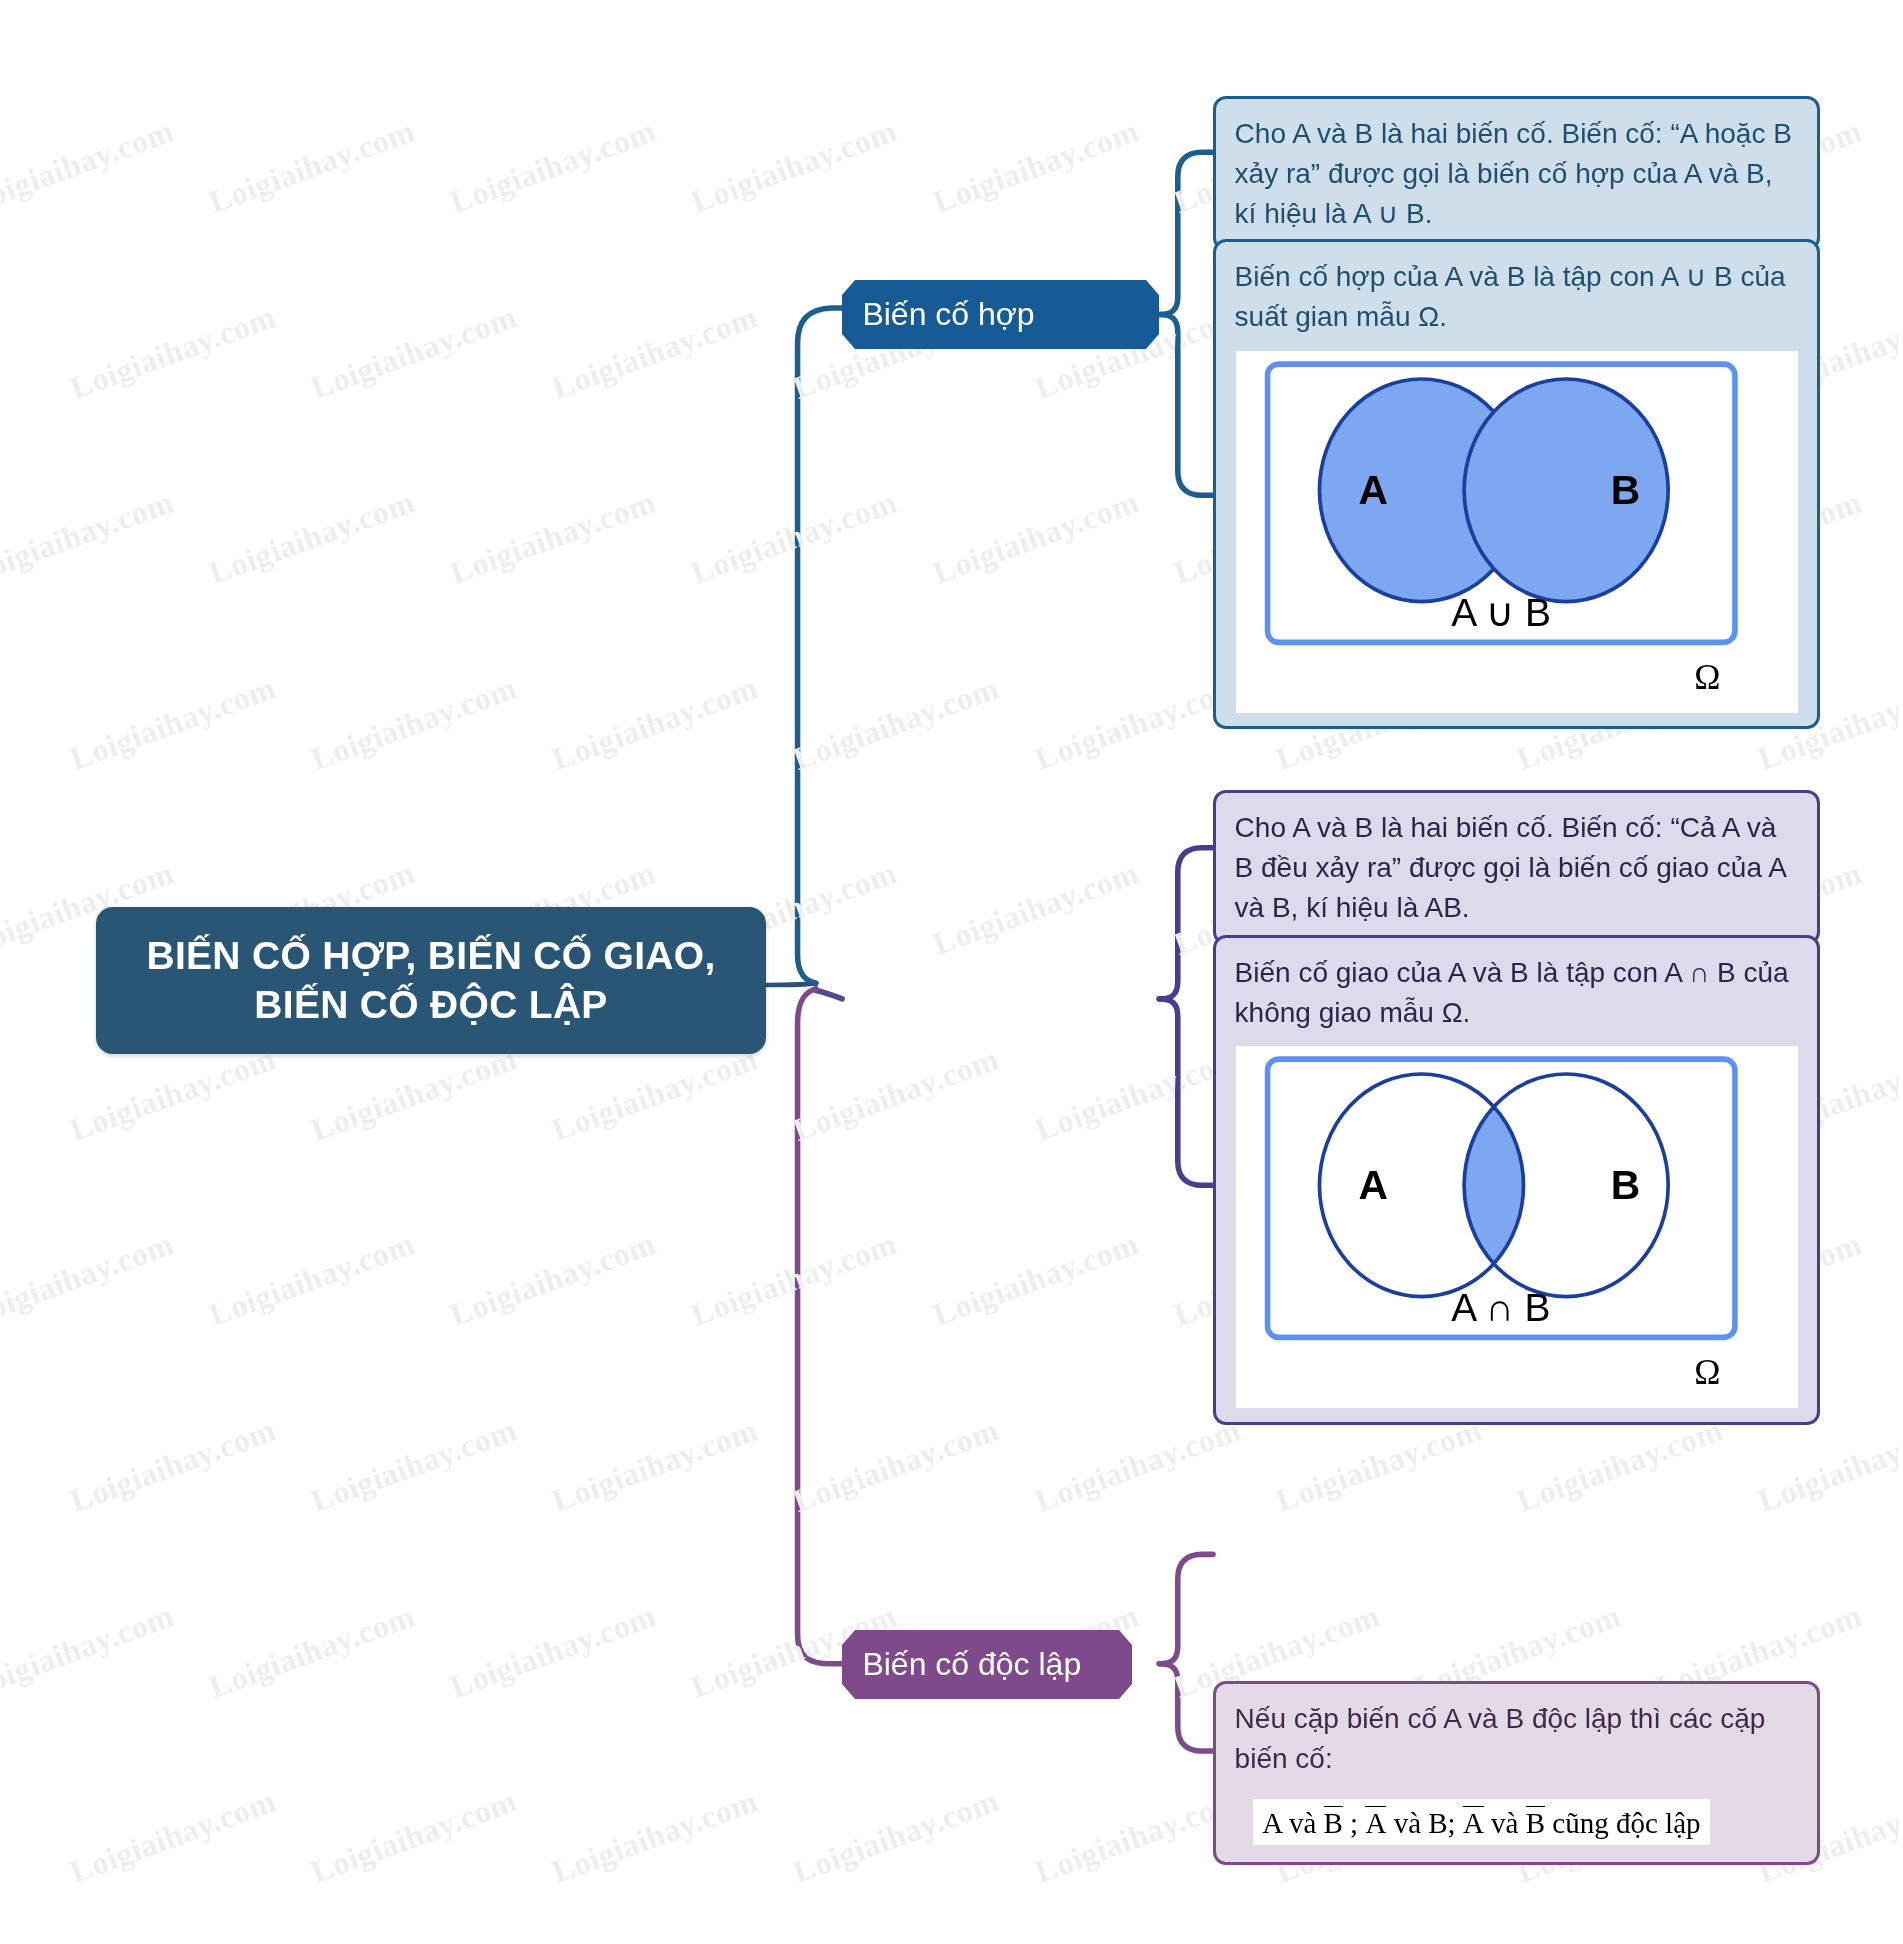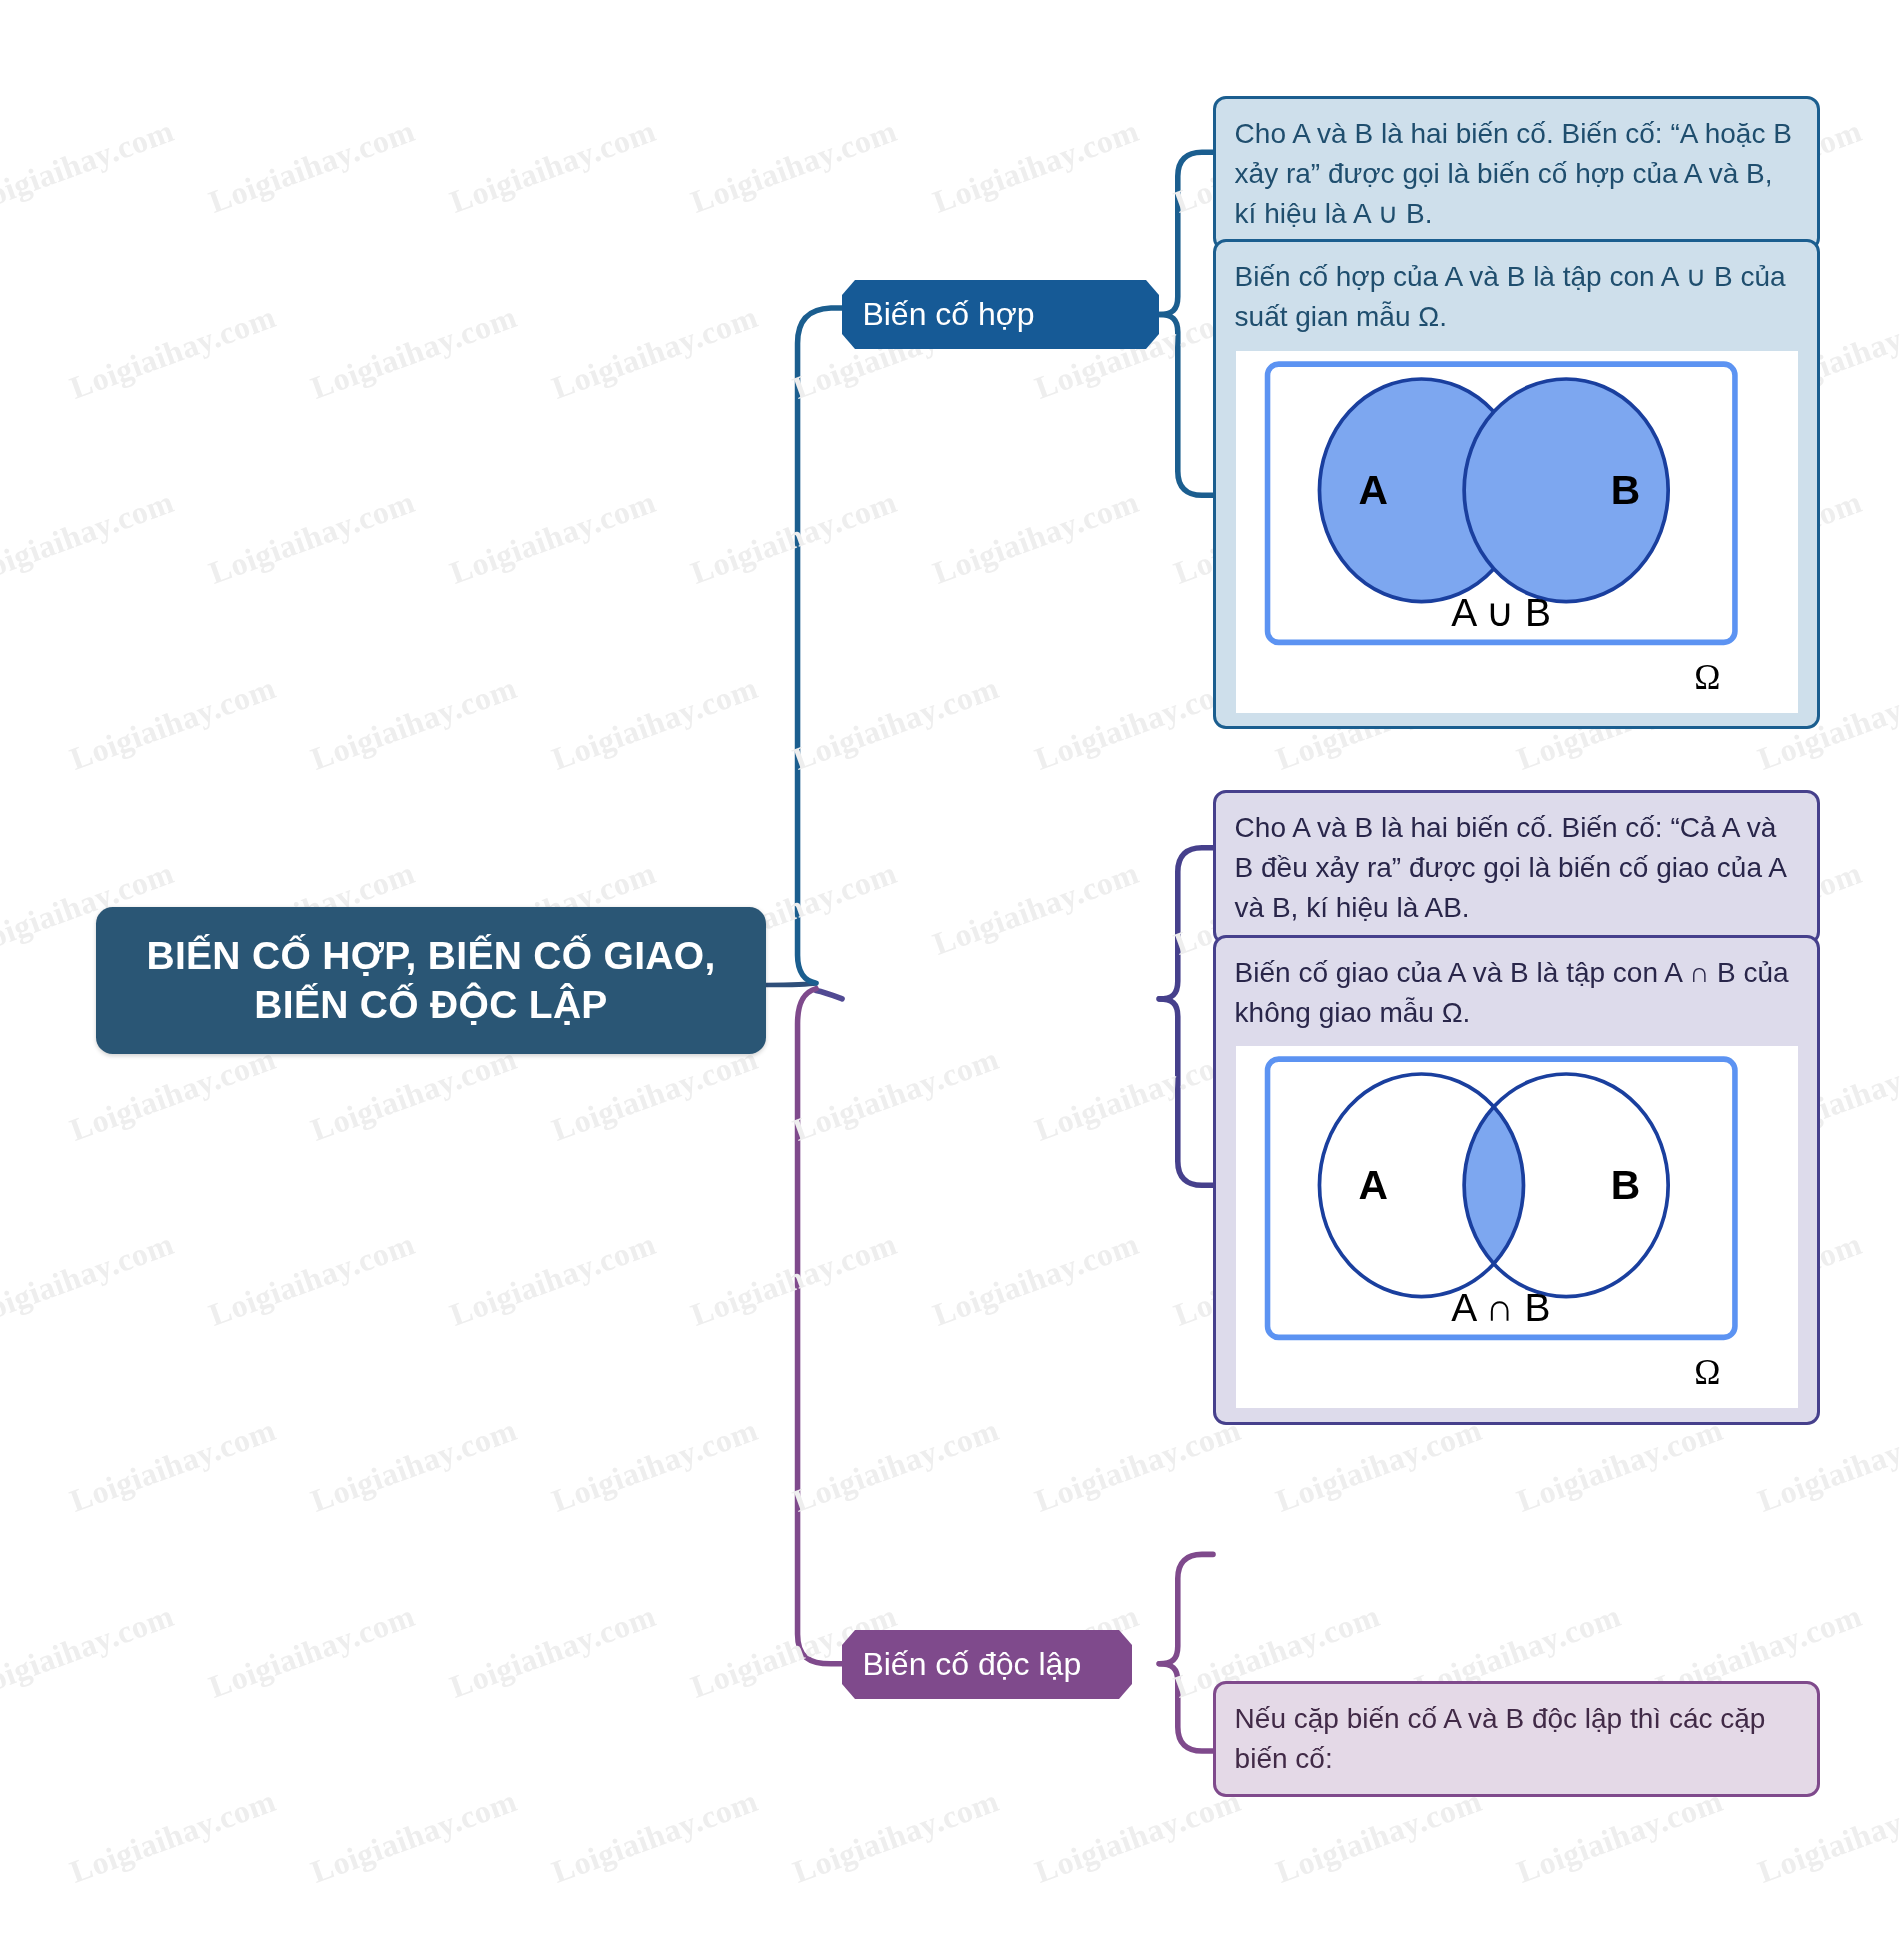--- a/index.html
+++ b/index.html
@@ -298,16 +298,19 @@
     </svg>
   </div>
 
   <div class="branch-node" id="branch-3">
     <span class="blabel">Biến cố độc lập</span>
   </div>
 
 
   <div class="leaf g3" style="left:1213px; top:1681px; width:607px;">
     <span class="ptext">Nếu cặp biến cố A và B độc lập thì các cặp biến cố:</span>
+    <div class="formula-strip">
+      <span>A và </span><span class="ovl">B</span><span> ; </span><span class="ovl">A</span><span> và B; </span><span class="ovl">A</span><span> và </span><span class="ovl">B</span><span> cũng độc lập</span>
+    </div>
   </div>
 
 </div>
 
 
 </body></html>

